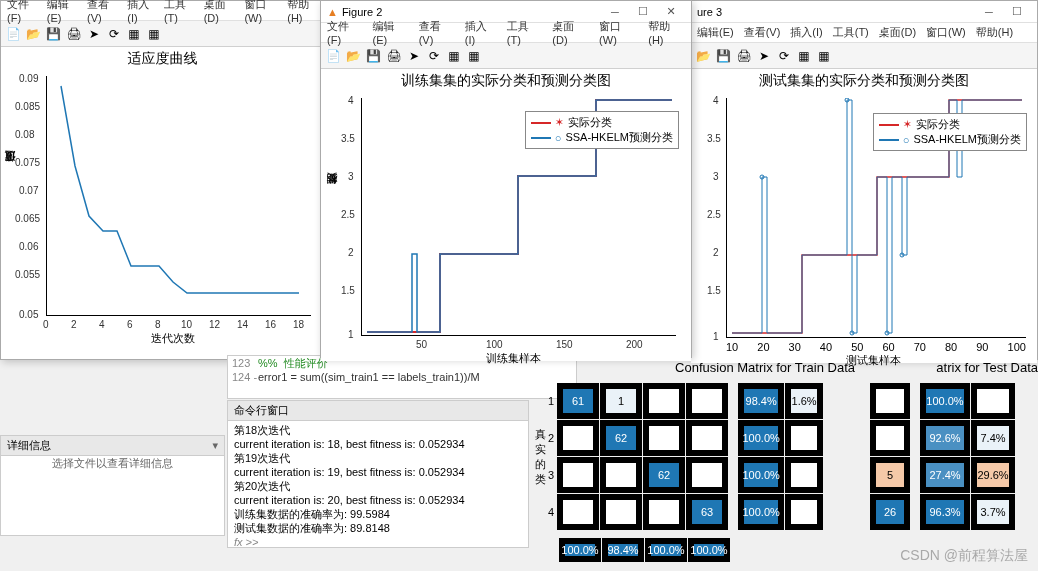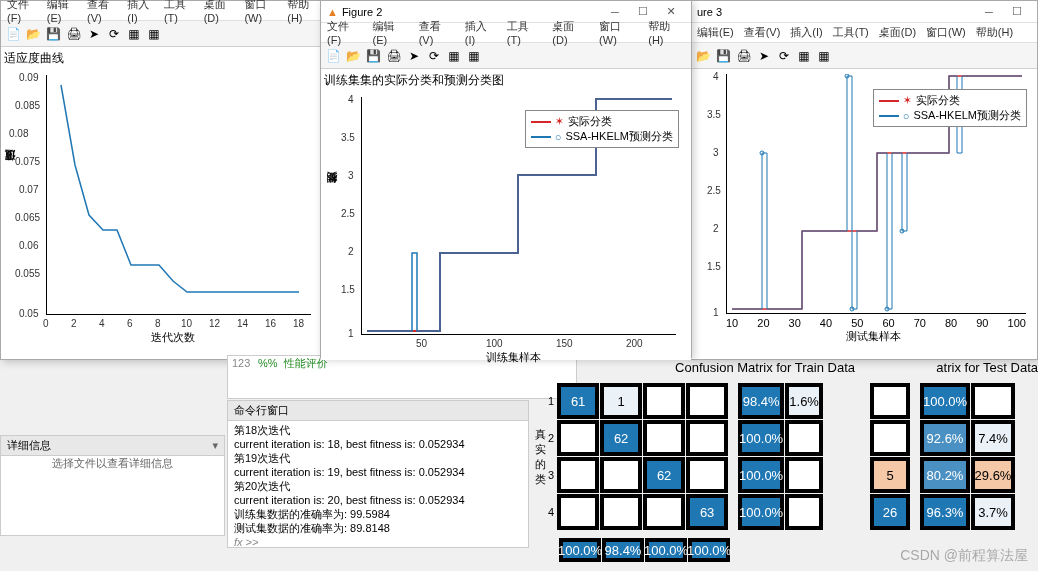--- a/index.html
+++ b/index.html
@@ -7,37 +7,37 @@
 .fig-window{position:absolute;background:#fff;border:1px solid #aaa;box-shadow:2px 2px 8px rgba(0,0,0,0.2)}
 .titlebar{height:22px;background:#fff;display:flex;align-items:center;padding:0 6px;border-bottom:1px solid #e0e0e0;font-size:11px}
 .titlebar .spacer{flex:1}
 .winbtn{width:28px;height:20px;display:inline-flex;align-items:center;justify-content:center;color:#555}
 .menubar{height:20px;display:flex;align-items:center;padding:0 6px;gap:10px;font-size:11px;border-bottom:1px solid #e0e0e0}
 .menubar span{color:#333}
 .toolbar{height:26px;display:flex;align-items:center;padding:0 4px;gap:2px;border-bottom:1px solid #d0d0d0;background:#f5f5f5}
 .tbtn{width:18px;height:18px;display:inline-flex;align-items:center;justify-content:center;border:1px solid transparent;font-size:12px}
 .plot-area{position:relative;background:#fff}
 .axes{position:absolute;border-left:1px solid #000;border-bottom:1px solid #000}
-.chart-title{text-align:left;font-size:12px;padding:3px}
+.chart-title{text-align:center;font-size:14px;padding:3px}
 .tick{position:absolute;font-size:10px;color:#333}
 .ylabel{position:absolute;writing-mode:vertical-rl;transform:rotate(180deg);font-size:11px}
 .xlabel{position:absolute;font-size:11px}
 .legend{position:absolute;background:#fff;border:1px solid #888;padding:3px 5px;font-size:10px}
 .leg-row{display:flex;align-items:center;gap:4px}
 .leg-line{width:20px;height:2px}
 .code-panel{position:absolute;background:#fff;border:1px solid #ccc;overflow:hidden}
 .code-line{font-family:Consolas,monospace;font-size:11px;white-space:pre;padding:0 4px;color:#333}
 .ln{color:#888;display:inline-block;width:26px}
 .cmd-panel{position:absolute;background:#fff;border-top:1px solid #ccc;overflow:hidden}
 .cmd-title{background:#e8e8e8;padding:2px 6px;font-size:11px;border-bottom:1px solid #ccc}
 .detail-panel{position:absolute;background:#fff;border:1px solid #ccc}
 .conf-matrix{position:absolute}
 .conf-title{text-align:right;font-size:13px;margin-bottom:8px}
 .conf-grid{display:grid;gap:1px}
-.conf-cell{display:flex;align-items:center;justify-content:center;font-size:13px;border:4px solid #000000;background:#fff}
+.conf-cell{display:flex;align-items:center;justify-content:center;font-size:11px;border:6px solid #000000;background:#fff}
 .conf-blue{background:#1f77b4;color:#fff}
 .conf-lblue{background:#4a90c2;color:#fff}
 .conf-pale{background:#eaf2f8}
 .conf-peach{background:#f5c9a8}
 .watermark{position:absolute;right:10px;bottom:6px;color:rgba(120,120,120,0.6);font-size:14px}
 svg{display:block}
 </style>
 </head>
 <body>
 
@@ -65,21 +65,21 @@
  <div class="chart-title">适应度曲线</div>
  <div class="plot-area" style="height:270px;position:relative">
   <div class="ylabel" style="left:2px;top:100px">适应度值</div>
   <div class="axes" style="left:45px;top:5px;width:265px;height:240px">
    <svg width="265" height="240">
     <polyline points="14,10 28,90 42,140 56,155 70,155 84,190 98,190 112,190 126,206 140,217 154,217 168,217 182,217 196,217 210,217 224,217 238,217 252,217" stroke="#1f77b4" stroke-width="1.5" fill="none"></polyline>
    </svg>
   </div>
   <div class="tick" style="left:18px;top:2px">0.09</div>
   <div class="tick" style="left:14px;top:30px">0.085</div>
-  <div class="tick" style="left:8px;top:58px">0.08</div>
+  <div class="tick" style="left:14px;top:58px">0.08</div>
   <div class="tick" style="left:14px;top:86px">0.075</div>
   <div class="tick" style="left:18px;top:114px">0.07</div>
   <div class="tick" style="left:14px;top:142px">0.065</div>
   <div class="tick" style="left:18px;top:170px">0.06</div>
   <div class="tick" style="left:14px;top:198px">0.055</div>
   <div class="tick" style="left:18px;top:238px">0.05</div>
   <div class="tick" style="left:42px;top:248px">0</div>
   <div class="tick" style="left:70px;top:248px">2</div>
   <div class="tick" style="left:98px;top:248px">4</div>
   <div class="tick" style="left:126px;top:248px">6</div>
@@ -111,20 +111,21 @@
  </div>
  <div class="toolbar">
   <span class="tbtn">📂</span>
   <span class="tbtn">💾</span>
   <span class="tbtn">🖨</span>
   <span class="tbtn">➤</span>
   <span class="tbtn">⟳</span>
   <span class="tbtn">▦</span>
   <span class="tbtn">▦</span>
  </div>
+ <div class="chart-title">测试集集的实际分类和预测分类图</div>
  <div class="plot-area" style="height:270px;position:relative">
   <div class="axes" style="left:35px;top:5px;width:300px;height:240px">
    <svg width="300" height="240">
     <polyline points="5,235 75,235 75,157 150,157 150,79 222,79 222,2 295,2" stroke="#d62728" stroke-width="1.5" fill="none"></polyline>
     <polyline points="5,235 35,235 35,79 40,79 40,235 75,235 75,157 120,157 120,2 125,2 125,235 130,235 130,157 150,157 150,79 160,79 160,235 165,235 165,79 175,79 175,157 180,157 180,79 222,79 222,2 230,2 230,79 235,79 235,2 295,2" stroke="#1f77b4" stroke-width="1" fill="none"></polyline>
     <g fill="none" stroke="#1f77b4" stroke-width="1">
             <circle cx="35" cy="79" r="2"></circle>
             <circle cx="120" cy="2" r="2"></circle>
             <circle cx="125" cy="235" r="2"></circle>
             <circle cx="160" cy="235" r="2"></circle>
@@ -227,20 +228,21 @@
   <div class="tick" style="left:95px;top:246px">50</div>
   <div class="tick" style="left:165px;top:246px">100</div>
   <div class="tick" style="left:235px;top:246px">150</div>
   <div class="tick" style="left:305px;top:246px">200</div>
   <div class="xlabel" style="left:165px;top:258px">训练集样本</div>
  </div>
 </div>
 
 <div class="code-panel" style="left:227px;top:355px;width:350px;height:44px">
  <div class="code-line"><span class="ln">123</span><span style="color:#228B22">%%  性能评价</span></div>
+ <div class="code-line"><span class="ln">124 -</span><span>error1 = sum((sim_train1 == labels_train1))/M</span></div>
 </div>
 
 <div class="cmd-panel" style="left:227px;top:400px;width:302px;height:148px;border:1px solid #ccc">
  <div class="cmd-title">命令行窗口</div>
  <div style="padding:2px 6px;font-family:Consolas,monospace;font-size:11px;line-height:14px">
   <div>第18次迭代</div>
       <div>current iteration is: 18, best fitness is: 0.052934</div>
   <div>第19次迭代</div>
       <div>current iteration is: 19, best fitness is: 0.052934</div>
   <div>第20次迭代</div>
@@ -322,21 +324,21 @@
     <div class="conf-cell"></div>
     <div class="conf-cell conf-peach">5</div>
     <div class="conf-cell conf-blue">26</div>
   </div>
   <div style="width:10px"></div>
   <div class="conf-grid" style="grid-template-columns:50px 44px;grid-template-rows:repeat(4,36px)">
    <div class="conf-cell conf-blue">100.0%</div>
    <div class="conf-cell"></div>
    <div class="conf-cell conf-lblue">92.6%</div>
    <div class="conf-cell conf-pale">7.4%</div>
-   <div class="conf-cell conf-lblue">80.2%</div>
+   <div class="conf-cell conf-lblue">27.4%</div>
    <div class="conf-cell conf-peach">29.6%</div>
    <div class="conf-cell conf-blue">96.3%</div>
    <div class="conf-cell conf-pale">3.7%</div>
   </div>
  </div>
 </div>
 
 <div class="watermark">CSDN @前程算法屋</div>
 
 </body></html>

